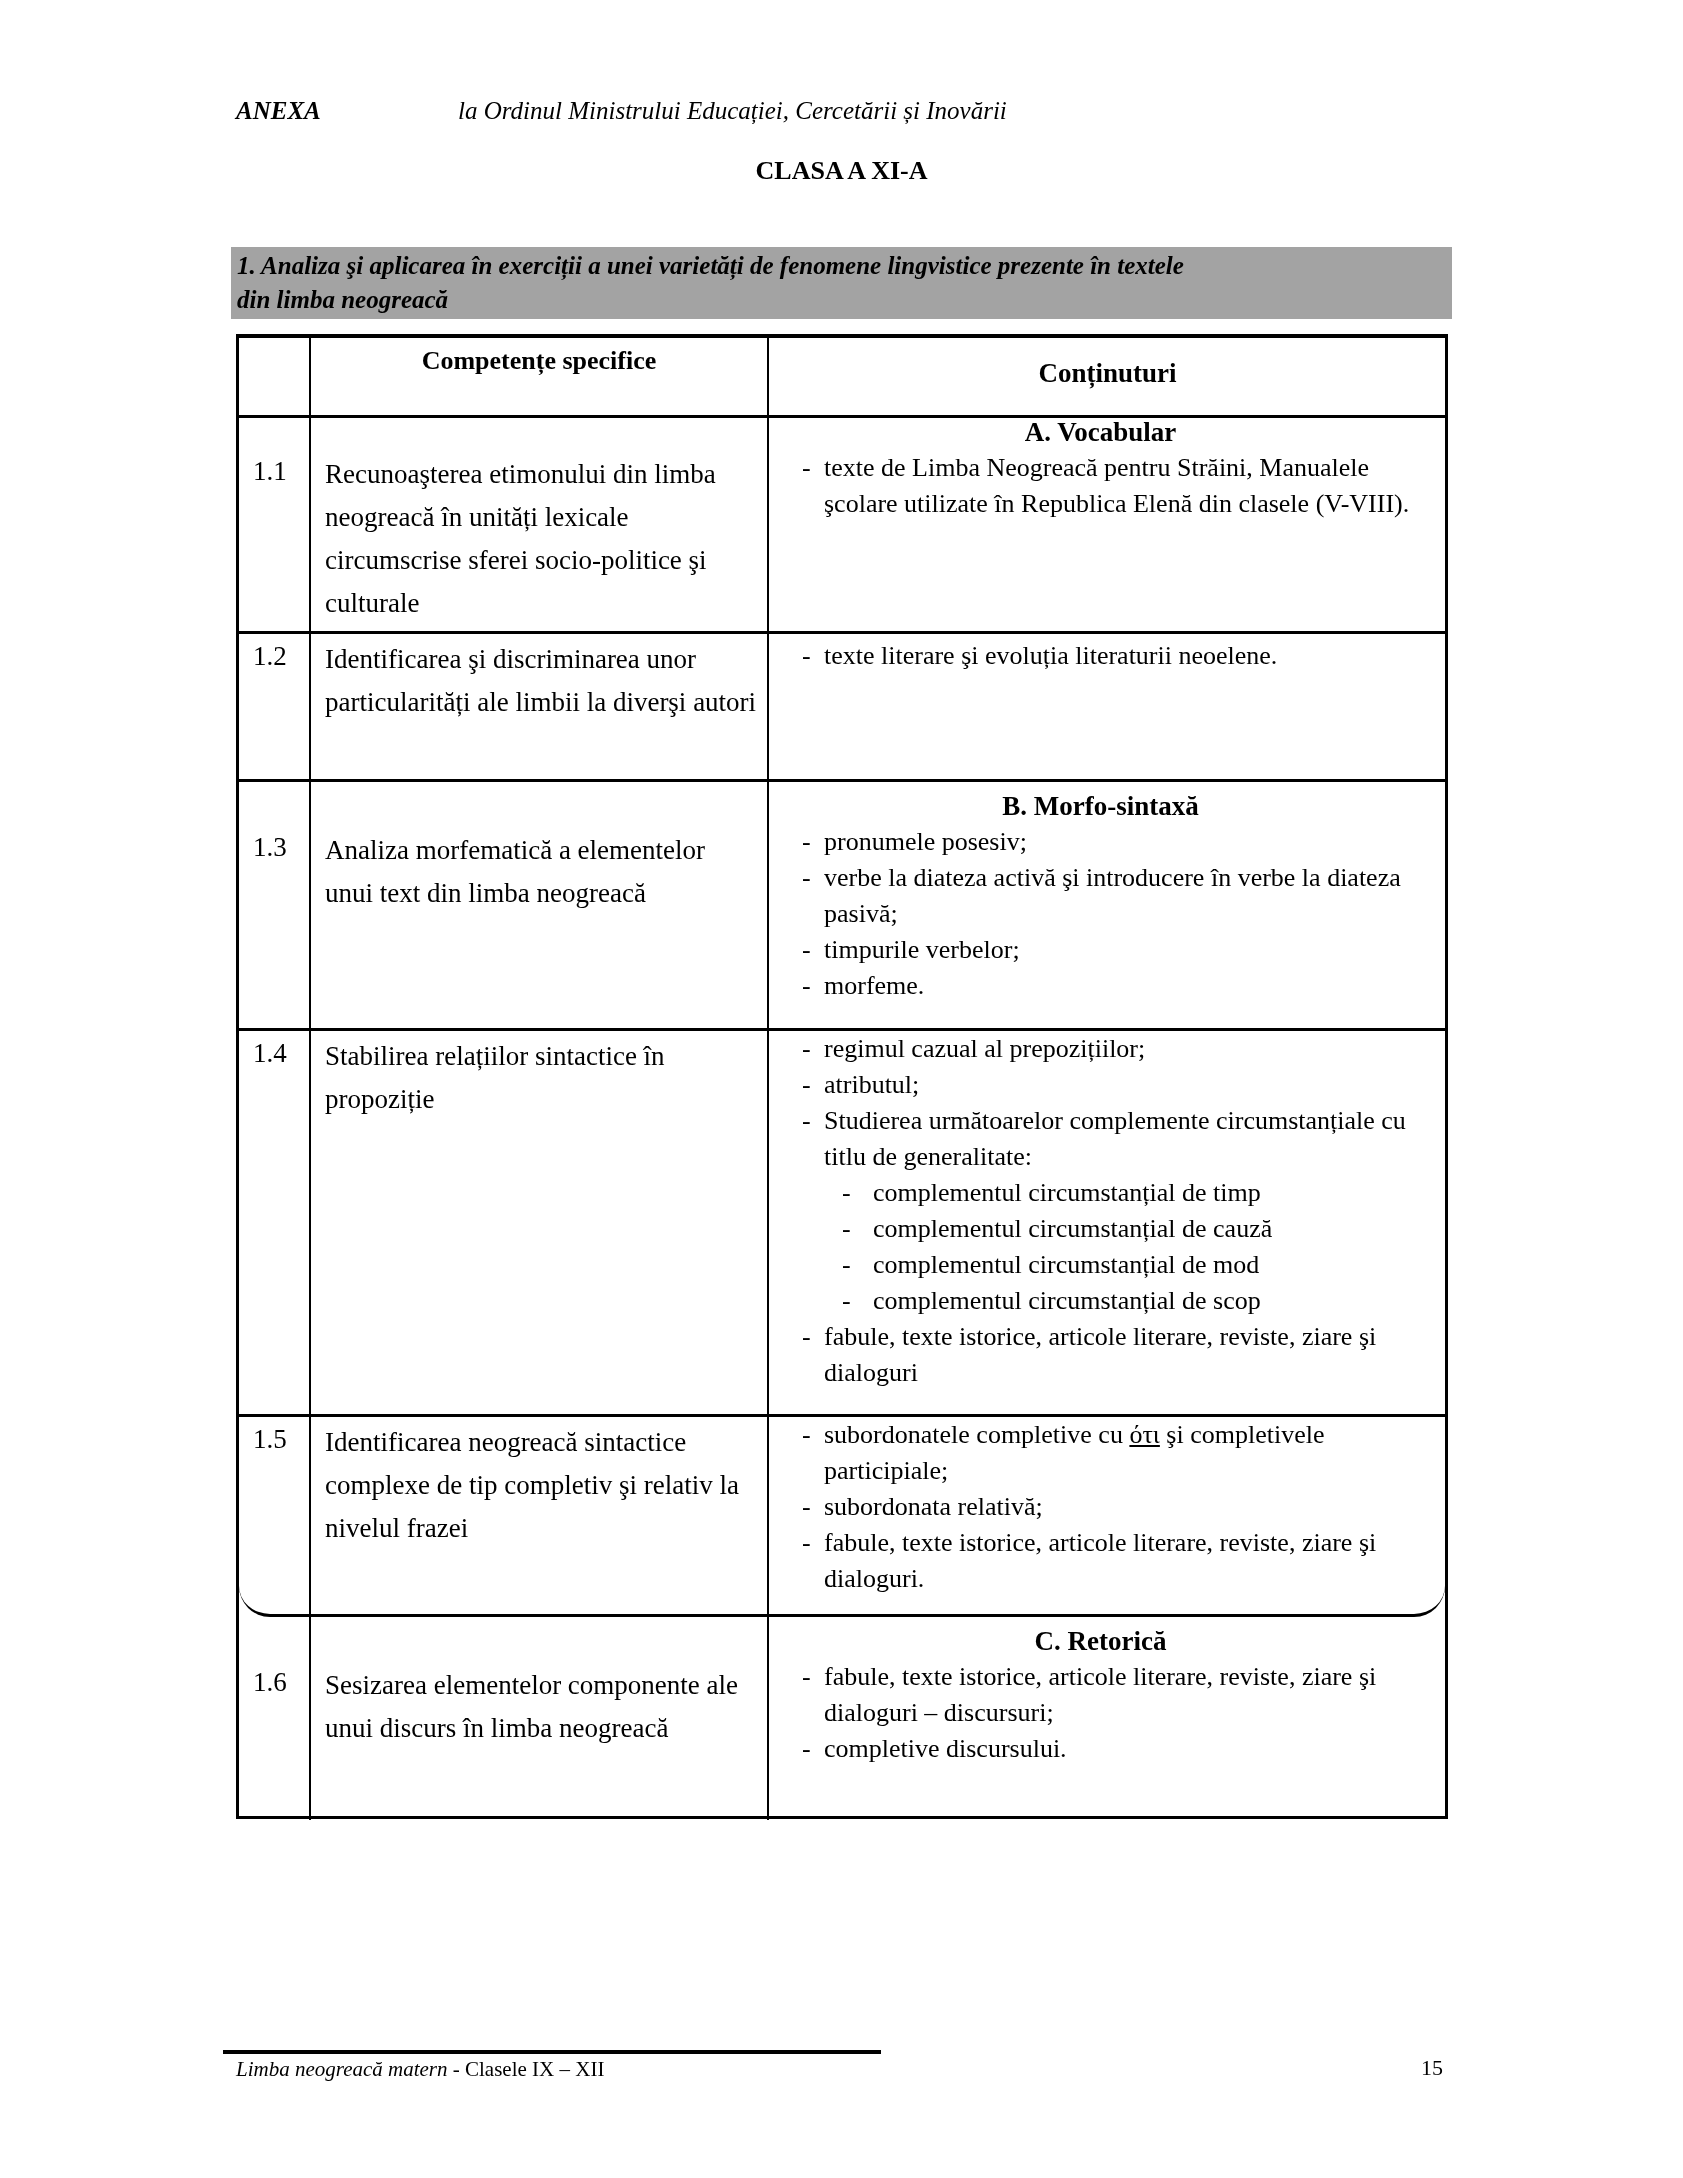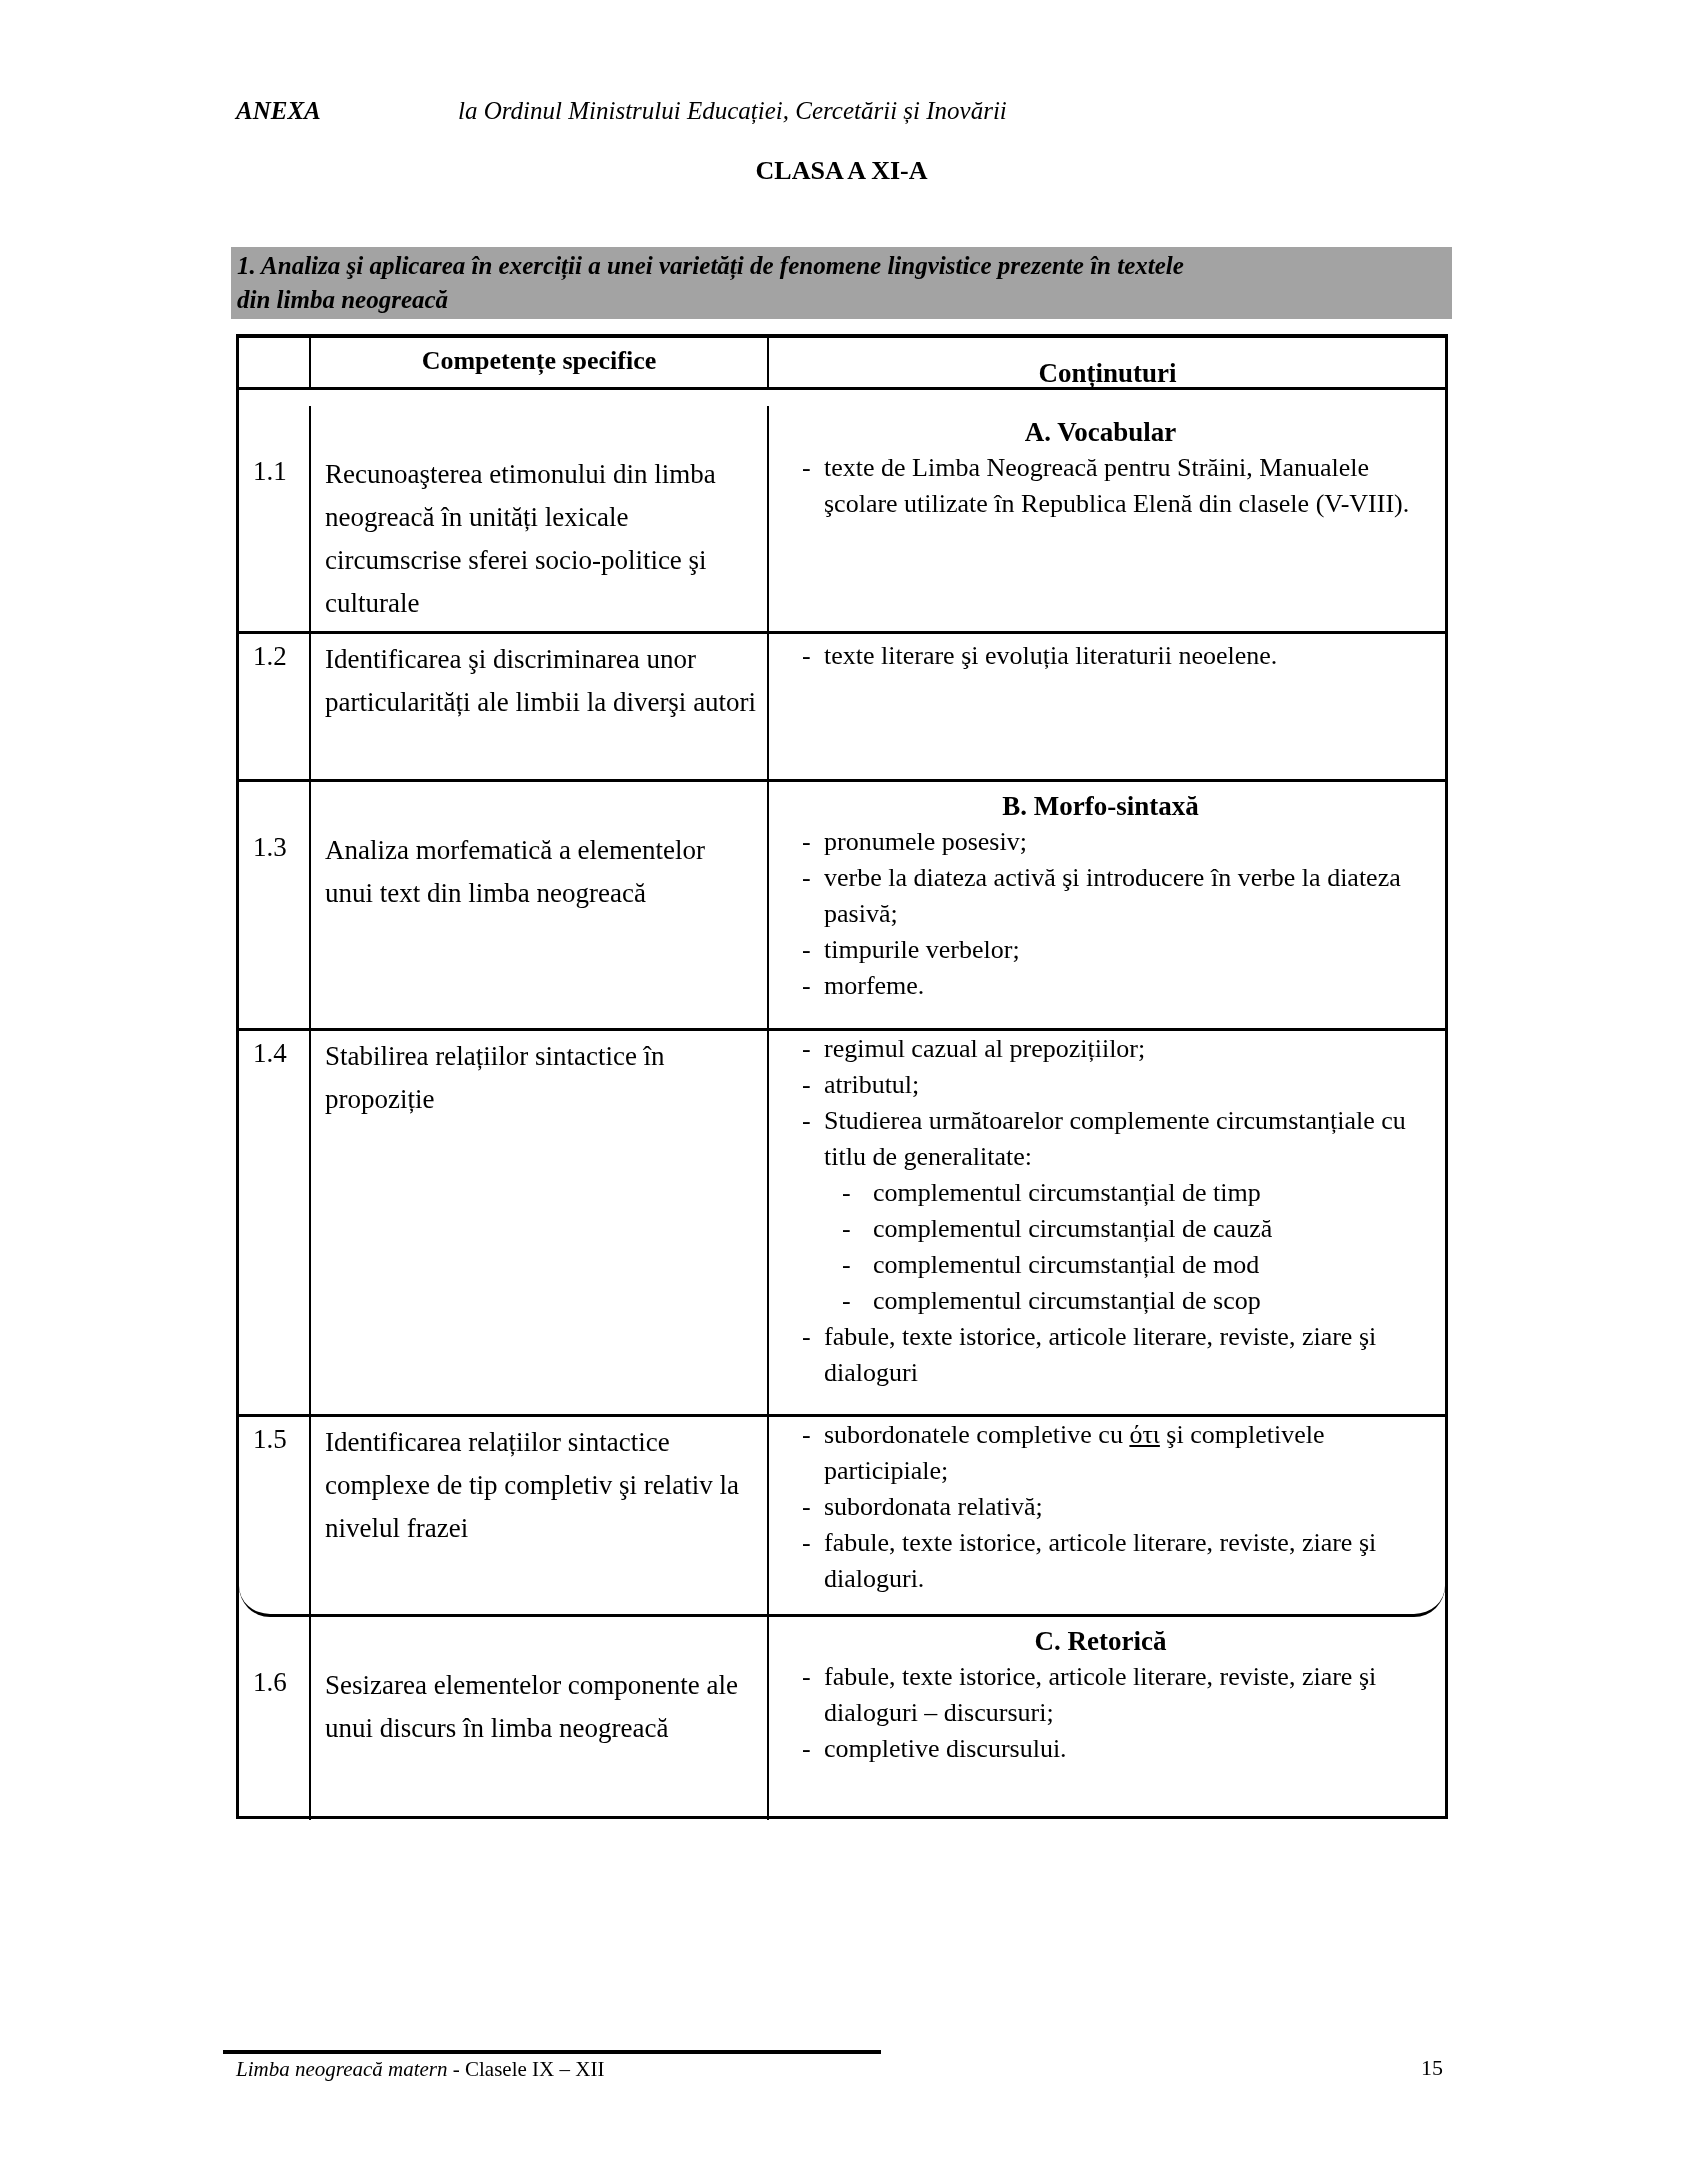--- a/index.html
+++ b/index.html
@@ -43,21 +43,21 @@
 <div class="abs hdr-order">la Ordinul Ministrului Educației, Cercetării și Inovării</div>
 <div class="abs class-title">CLASA A XI-A</div>
 
 <div class="abs section-box">
   <div>1. Analiza şi aplicarea în exerciții a unei varietăți de fenomene lingvistice prezente în textele</div>
   <div>din limba neogreacă</div>
 </div>
 
 <div class="abs tbl">
 
-  <div class="row" style="top:0; height:52px;">
+  <div class="row" style="top:0; height:80px;">
     <div class="c-num"></div>
     <div class="c-comp">
       <div class="th-comp">Competențe specifice</div>
     </div>
     <div class="c-cont">
       <div class="th-cont">Conținuturi</div>
     </div>
   </div>
 
   <div class="row" style="top:68px; height:228px;">
@@ -126,21 +126,21 @@
         <div class="bl"><span class="dash">-</span><span>fabule, texte istorice, articole literare, reviste, ziare şi dialoguri</span></div>
       </div>
     </div>
   </div>
 
   <div class="row" style="top:1079px; height:200px;border-radius:31px;">
     <div class="c-num">
       <div class="num" style="top:7px;">1.5</div>
     </div>
     <div class="c-comp">
-      <div class="comp-text" style="top:4px;">Identificarea relațiilor sintactice complexe de tip completiv şi relativ la nivelul frazei</div>
+      <div class="comp-text" style="top:4px;">Identificarea neogreacă sintactice complexe de tip completiv şi relativ la nivelul frazei</div>
     </div>
     <div class="c-cont">
       <div class="cont-inner" style="top:0px;">
         <div class="bl"><span class="dash">-</span><span>subordonatele completive cu </span><span class="greek">ότι</span><span> şi completivele participiale;</span></div>
         <div class="bl"><span class="dash">-</span><span>subordonata relativă;</span></div>
         <div class="bl"><span class="dash">-</span><span>fabule, texte istorice, articole literare, reviste, ziare şi dialoguri.</span></div>
       </div>
     </div>
   </div>
 

